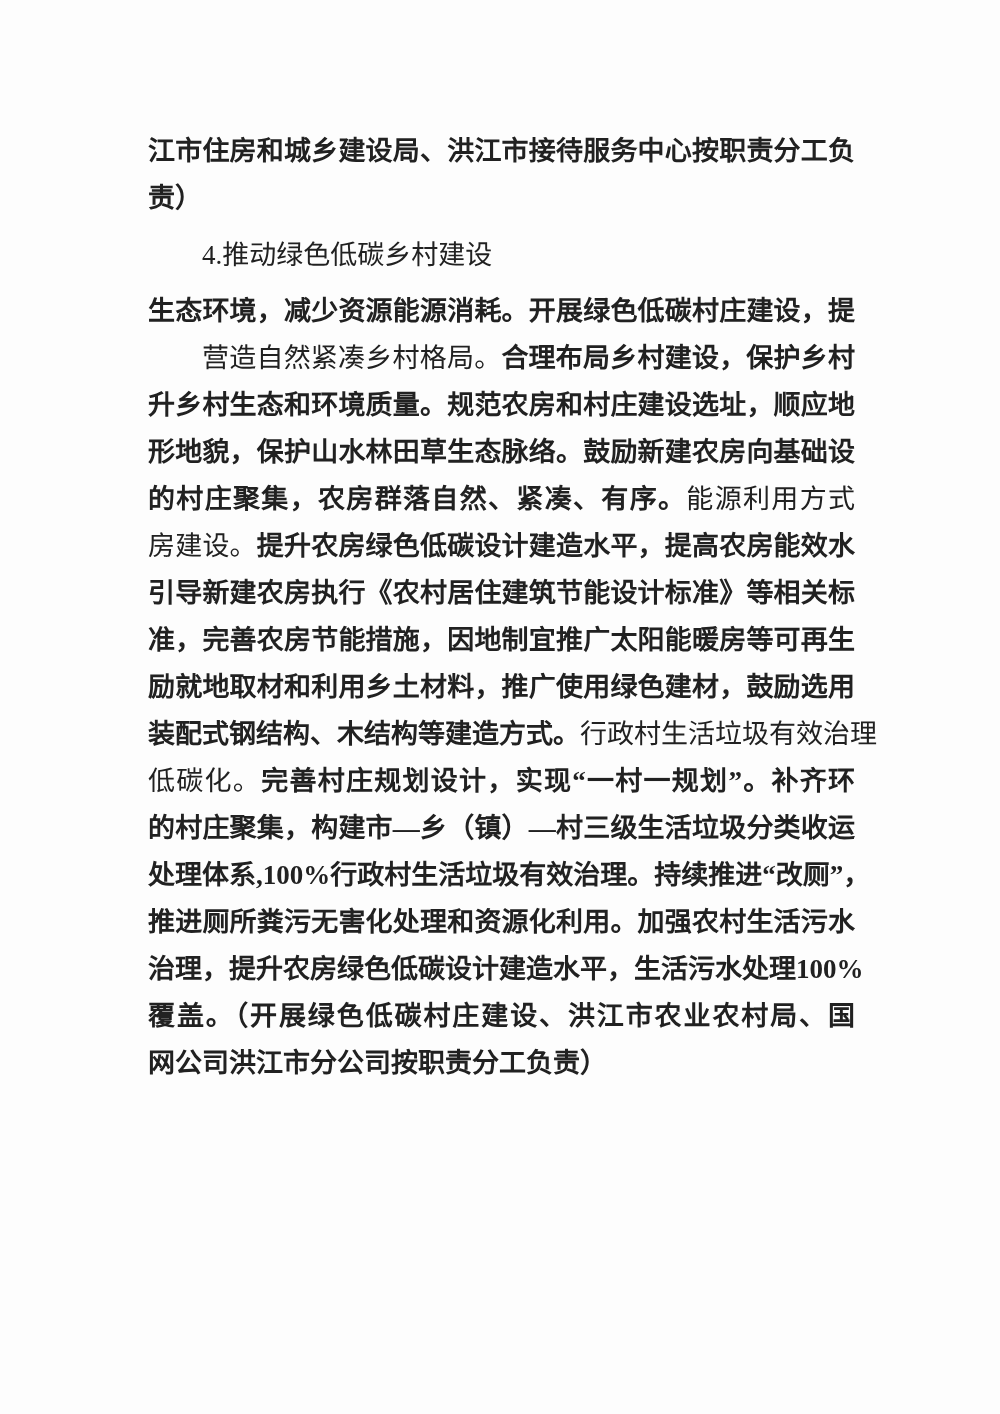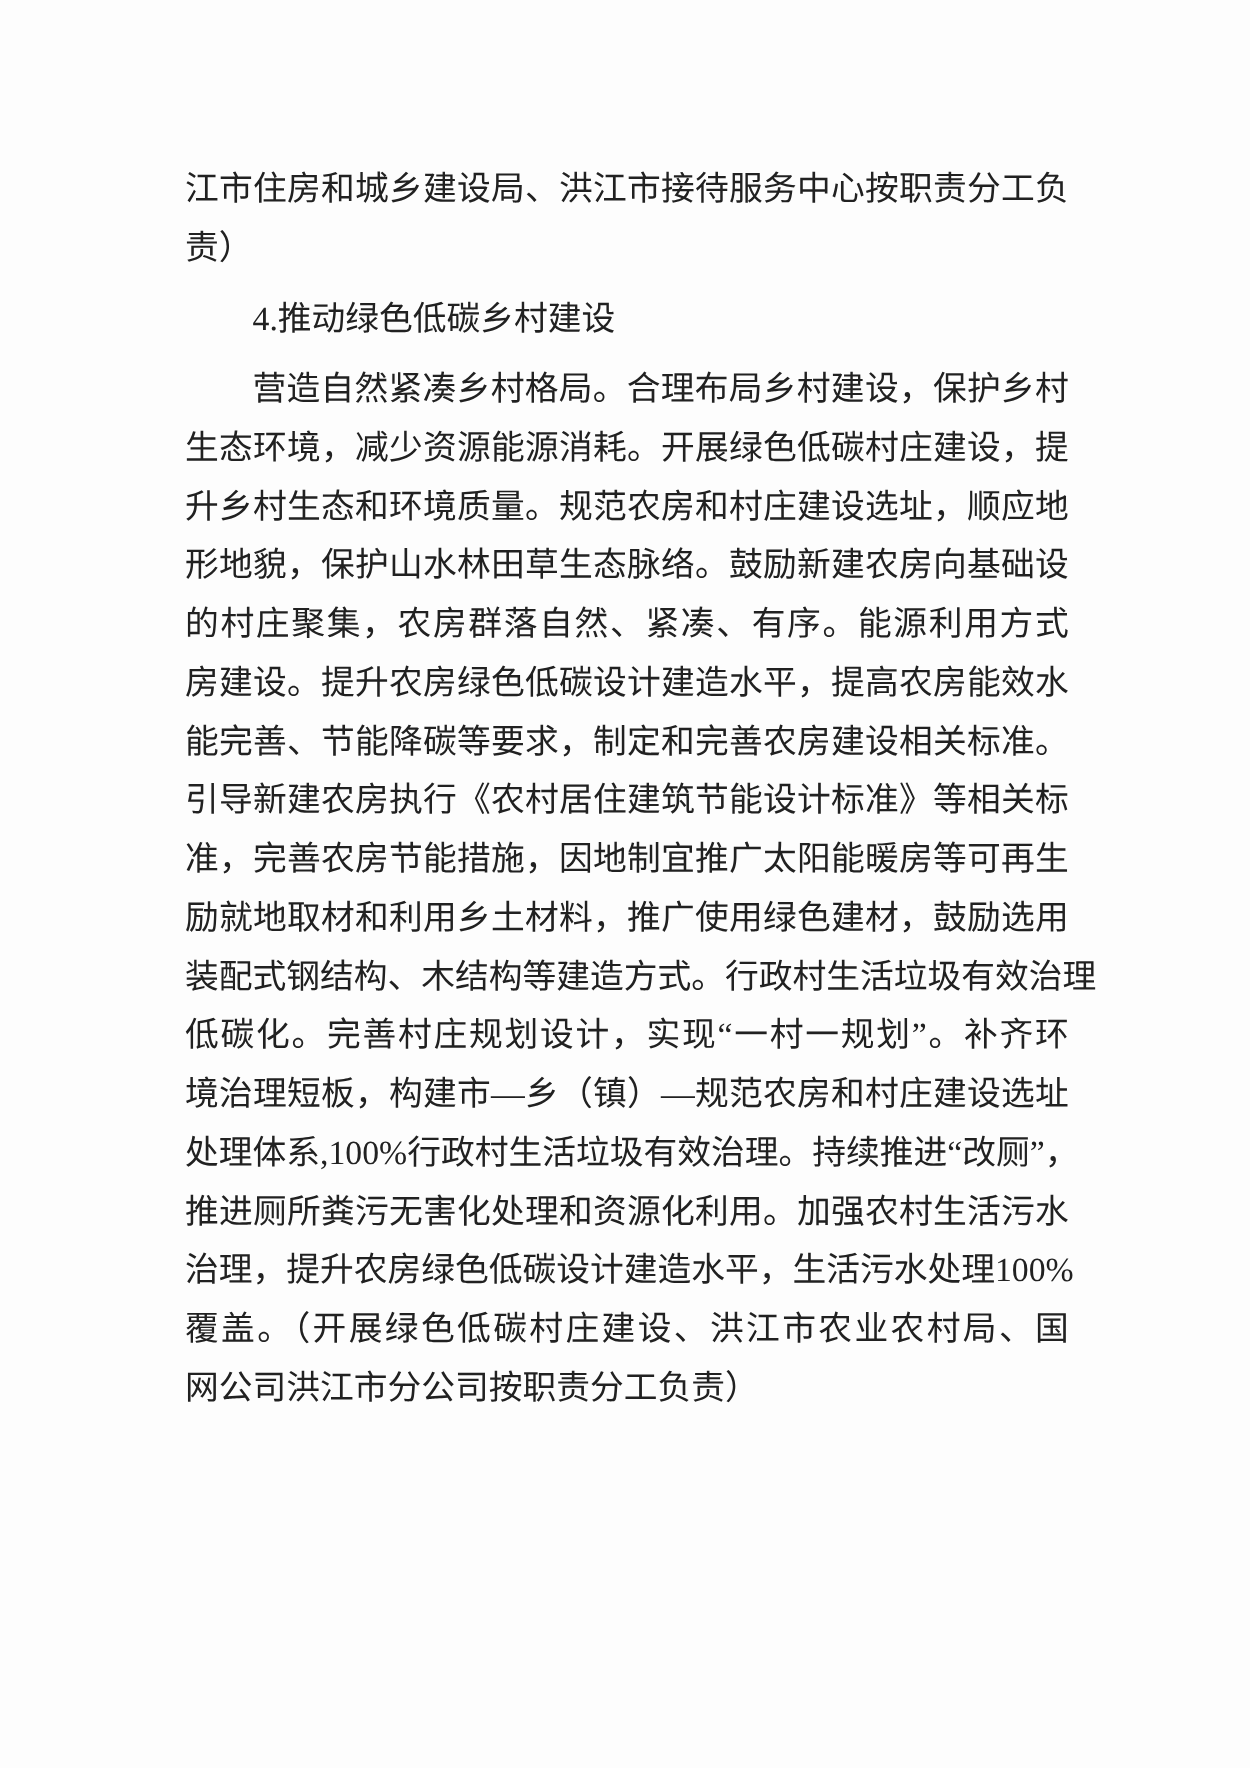--- a/index.html
+++ b/index.html
@@ -32,49 +32,48 @@
       white-space: nowrap;
       text-align: justify;
       text-align-last: justify;
       height: 47px;
     }
     .line.no-justify {
       text-align: left;
       text-align-last: left;
     }
     .line.indent { text-indent: 54px; }
-    .run { font-weight: 400; }
+    .run { font-weight: 700; }
     .run.bold { font-weight: 400; }
   </style>
 </head>
 <body>
 
 <div class="page">
   <div class="content">
       <div class="para body">
         <div class="line"><span class="run">江市住房和城乡建设局、洪江市接待服务中心按职责分工负</span></div>
         <div class="line no-justify"><span class="run">责）</span></div>
       </div>
       <div class="para heading">
         <div class="line indent no-justify"><span class="run bold">4.推动绿色低碳乡村建设</span></div>
       </div>
       <div class="para body">
+        <div class="line"><span class="run">生态环境，减少资源能源消耗。开展绿色低碳村庄建设，提</span></div>
         <div class="line indent"><span class="run bold">营造自然紧凑乡村格局。</span><span class="run">合理布局乡村建设，保护乡村</span></div>
-        <div class="line"><span class="run">生态环境，减少资源能源消耗。开展绿色低碳村庄建设，提</span></div>
         <div class="line"><span class="run">升乡村生态和环境质量。规范农房和村庄建设选址，顺应地</span></div>
         <div class="line"><span class="run">形地貌，保护山水林田草生态脉络。鼓励新建农房向基础设</span></div>
         <div class="line"><span class="run">的村庄聚集，农房群落自然、紧凑、有序。</span><span class="run bold">能源利用方式</span></div>
         <div class="line"><span class="run bold">房建设。</span><span class="run">提升农房绿色低碳设计建造水平，提高农房能效水</span></div>
-        <div class="line"><span class="run">能完善、节能降碳等要求，制定和完善农房建设相关标准。</span></div>
         <div class="line"><span class="run">引导新建农房执行《农村居住建筑节能设计标准》等相关标</span></div>
         <div class="line"><span class="run">准，完善农房节能措施，因地制宜推广太阳能暖房等可再生</span></div>
         <div class="line"><span class="run">励就地取材和利用乡土材料，推广使用绿色建材，鼓励选用</span></div>
         <div class="line"><span class="run">装配式钢结构、木结构等建造方式。</span><span class="run bold">行政村生活垃圾有效治理</span></div>
         <div class="line"><span class="run bold">低碳化。</span><span class="run">完善村庄规划设计，实现“一村一规划”。补齐环</span></div>
-        <div class="line"><span class="run">境治理短板，构建市—乡（镇）—规范农房和村庄建设选址</span></div>
+        <div class="line"><span class="run">的村庄聚集，构建市—乡（镇）—村三级生活垃圾分类收运</span></div>
         <div class="line"><span class="run">处理体系,100%行政村生活垃圾有效治理。持续推进“改厕”，</span></div>
         <div class="line"><span class="run">推进厕所粪污无害化处理和资源化利用。加强农村生活污水</span></div>
         <div class="line"><span class="run">治理，提升农房绿色低碳设计建造水平，生活污水处理100%</span></div>
         <div class="line"><span class="run">覆盖。（开展绿色低碳村庄建设、洪江市农业农村局、国</span></div>
         <div class="line no-justify"><span class="run">网公司洪江市分公司按职责分工负责）</span></div>
       </div>
     </div>
 </div>
 
 </body></html>

